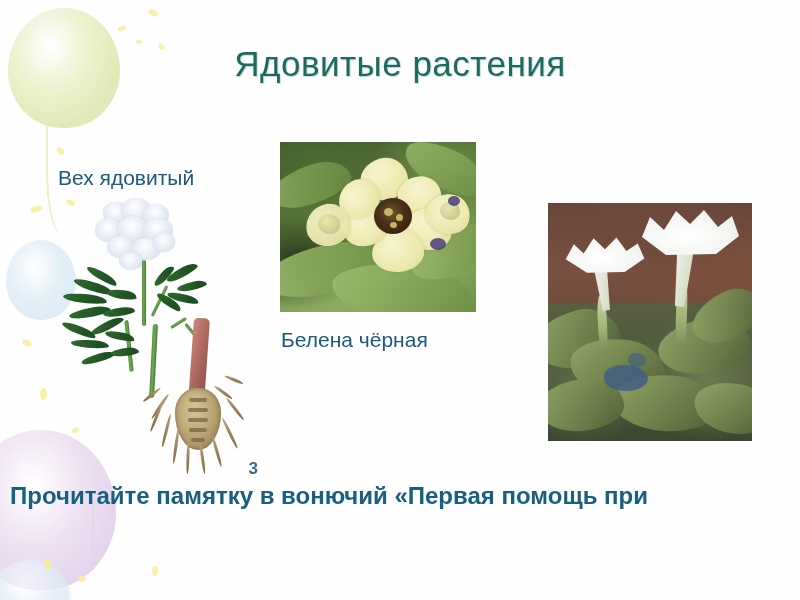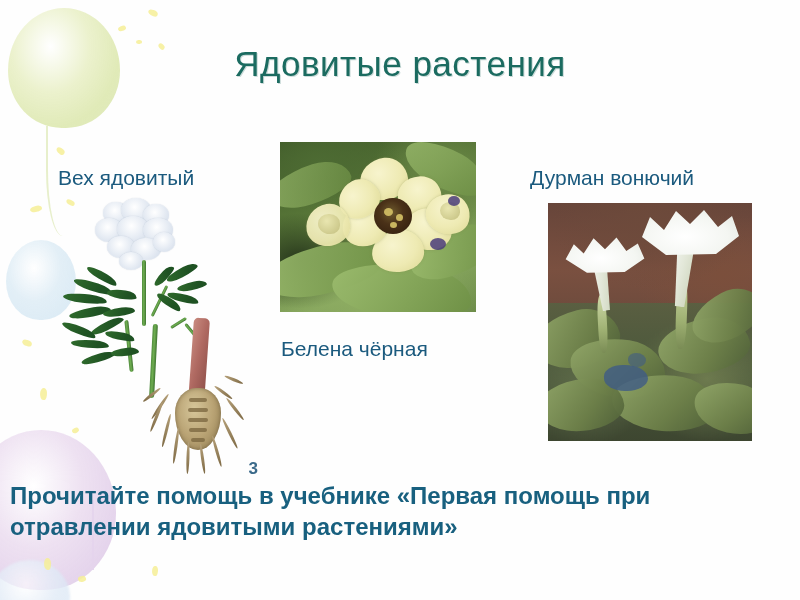--- a/index.html
+++ b/index.html
@@ -101,21 +101,21 @@
   }
 
   
   .caption {
     position: absolute;
     font-size: 21px;
     color: #1b5a7e;
     white-space: nowrap;
   }
   .caption-left   { left: 58px;  top: 166px; }
-  .caption-center { left: 281px; top: 337px; text-align: center; }
+  .caption-center { left: 281px; top: 328px; text-align: center; }
   .caption-right  { left: 530px; top: 166px; }
 
   
   .photo {
     position: absolute;
     overflow: hidden;
     background: #2f4424;
   }
   .photo-henbane {
     left: 280px; top: 142px;
@@ -308,21 +308,20 @@
     <div class="fleck" style="left:196px;top:440px;width:9px;height:6px;transform:rotate(22deg);"></div>
     <div class="fleck" style="left:44px;top:558px;width:7px;height:12px;transform:rotate(4deg);"></div>
     <div class="fleck" style="left:78px;top:576px;width:8px;height:6px;transform:rotate(-16deg);"></div>
     <div class="fleck" style="left:152px;top:566px;width:6px;height:10px;transform:rotate(10deg);"></div>
   </div>
 
   <div class="slide-title">Ядовитые растения</div>
 
   <div class="caption caption-left">Вех ядовитый</div>
 
-  <div class="caption caption-right">Дурман вонючий</div>
 
   <div class="caption caption-center">Белена чёрная</div>
 
   <div class="plant-illu">
     <div class="ci-umbel" style="left:48px;top:4px;width:26px;height:22px;"></div>
     <div class="ci-umbel" style="left:66px;top:0px;width:30px;height:24px;"></div>
     <div class="ci-umbel" style="left:88px;top:6px;width:26px;height:22px;"></div>
     <div class="ci-umbel" style="left:40px;top:20px;width:28px;height:24px;"></div>
     <div class="ci-umbel" style="left:62px;top:18px;width:32px;height:26px;"></div>
     <div class="ci-umbel" style="left:88px;top:20px;width:30px;height:24px;"></div>
@@ -436,17 +435,16 @@
          clip-path: polygon(16% 0%, 84% 0%, 68% 100%, 32% 100%);"></div>
     <div class="dt-flare" style="left:92px;top:6px;width:100px;height:50px;
          clip-path: polygon(2% 56%, 10% 16%, 24% 42%, 36% 4%, 50% 30%, 64% 2%, 78% 36%, 92% 14%, 99% 54%, 76% 90%, 26% 92%);"></div>
 
     <div class="dt-blue" style="left:56px;top:162px;width:44px;height:26px;"></div>
     <div class="dt-blue" style="left:80px;top:150px;width:18px;height:14px;opacity:0.6;"></div>
   </div>
 
 
   <div class="call-block">
-    <div>Прочитайте помощь в учебнике «Первая помощь при</div>
-    <div>отравлении ядовитыми растениями»</div>
+    <div>Прочитайте памятку в вонючий «Первая помощь при</div>
   </div>
 
 </div>
 
 </body></html>

